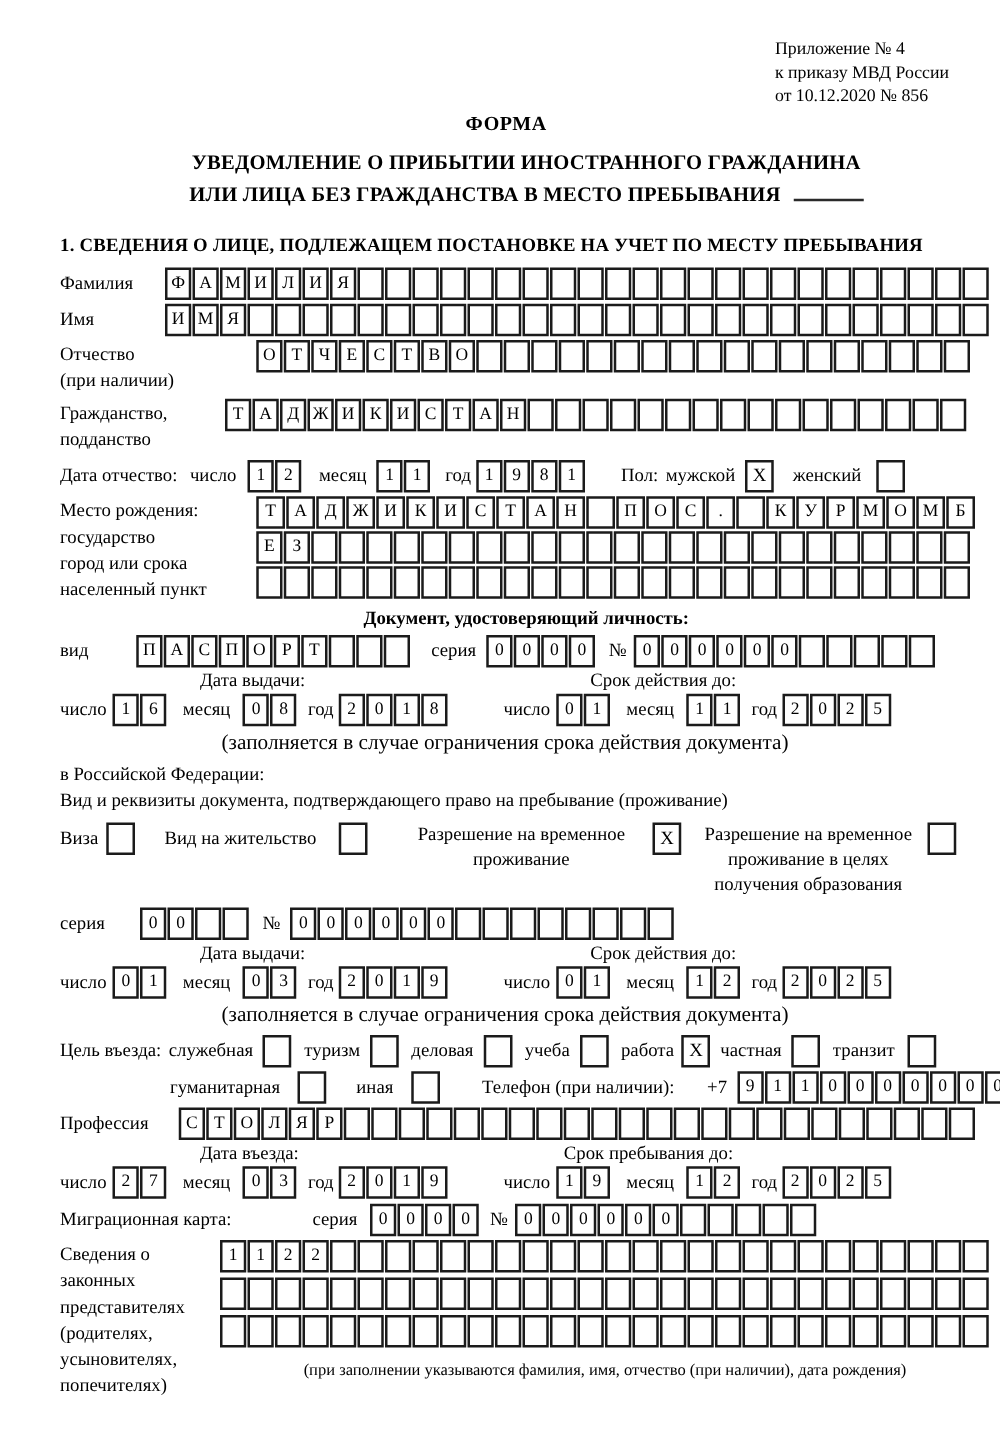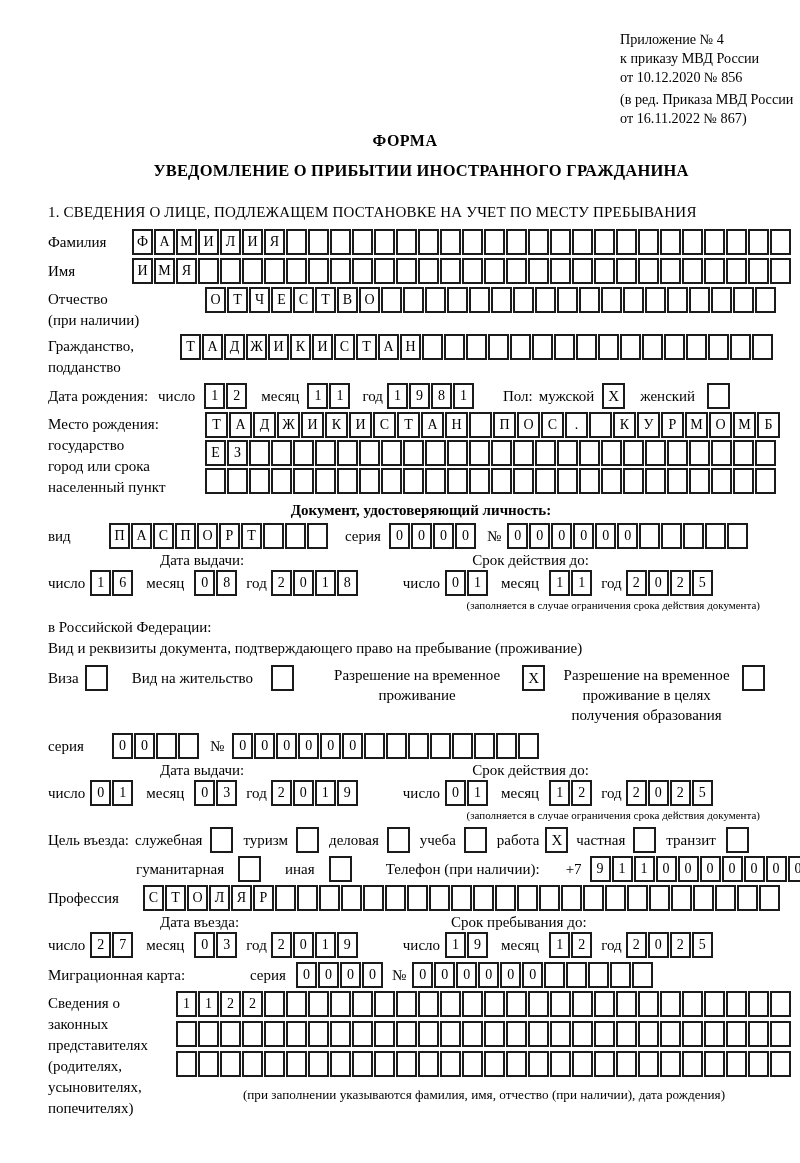--- a/index.html
+++ b/index.html
@@ -7,65 +7,62 @@
        font-family:"Liberation Serif","DejaVu Serif",serif;font-size:15px;}
   .page{padding:30px 6px 0 48px;}
 
   
   .appendix{margin-left:572px;font-size:14.2px;line-height:19px;}
   .amendment{margin-left:572px;font-size:14.2px;line-height:19px;margin-top:3px;}
   .forma{text-align:center;padding-right:32px;font-weight:bold;font-size:16px;margin-top:4px;letter-spacing:.5px;}
 
   .title{text-align:center;font-weight:bold;font-size:16.5px;line-height:26px;margin-top:8px;letter-spacing:.2px;}
   .title-underline{display:inline-block;width:56px;height:13px;border-bottom:2.5px solid #2a2a2a;margin-left:10px;}
-  .sec-heading{font-weight:normal;font-size:15px;margin-top:20px;margin-bottom:8px;letter-spacing:.2px;}
+  .sec-heading{font-weight:bold;font-size:15px;margin-top:20px;margin-bottom:8px;letter-spacing:.2px;}
 
   .row{display:flex;align-items:flex-start;margin-bottom:3px;}
   .lbl{flex:none;font-size:15px;line-height:26px;}
   .multi{line-height:21px;padding-top:2px;}
   .w84{width:84px;} .w157{width:157px;} .w132{width:132px;} .w61{width:61px;}
   .w95{width:95px;} .w128{width:128px;} .w170{width:170px;}
 
   .cells{display:flex;flex:none;}
   .cell{box-sizing:border-box;flex:none;width:21px;height:26px;border:2px solid #1b1b1b;
         margin-right:1px;display:flex;align-items:center;justify-content:center;
         font-size:14px;line-height:1;background:#fff;}
   .cells.lg .cell{width:23px;}
   .cbox{box-sizing:border-box;flex:none;display:inline-flex;width:23px;height:26px;border:2px solid #1b1b1b;
         align-items:center;justify-content:center;font-size:15px;background:#fff;}
   .cellcol{display:flex;flex-direction:column;}
   .cellcol .cells{margin-bottom:2px;}
 
   .doc-heading{text-align:center;font-weight:bold;font-size:15px;margin:4px 0 4px 0;}
   .sub-row{display:flex;font-size:15px;margin-bottom:1px;}
-  .note-right{text-align:right;padding-right:34px;font-size:11px;margin-bottom:6px;margin-top:1px;}
+  .note-right{text-align:center;padding-right:34px;font-size:17px;margin-bottom:6px;margin-top:1px;}
   .note-center{font-size:13.2px;text-align:center;margin-top:8px;}
   .intro{font-size:15px;line-height:21px;}
   .opt-label{text-align:center;font-size:15px;line-height:20px;}
   .inline-word{line-height:26px;}
   .dg{display:inline-flex;align-items:center;}
 </style>
 </head>
 <body>
 
 <div class="page">
 
   <div class="appendix">
     <div>Приложение № 4</div>
     <div>к приказу МВД России</div>
     <div>от 10.12.2020 № 856</div>
   </div>
-  <div class="amendment">
-    <div>(в ред. Приказа МВД России</div>
-    <div>от 16.11.2022 № 867)</div>
-  </div>
   <div class="forma">ФОРМА</div>
 
   <div class="title">
     <div>УВЕДОМЛЕНИЕ О ПРИБЫТИИ ИНОСТРАННОГО ГРАЖДАНИНА</div>
+    <div><span>ИЛИ ЛИЦА БЕЗ ГРАЖДАНСТВА В МЕСТО ПРЕБЫВАНИЯ</span><span class="title-underline"></span></div>
   </div>
 
   <div class="sec-heading">1. СВЕДЕНИЯ О ЛИЦЕ, ПОДЛЕЖАЩЕМ ПОСТАНОВКЕ НА УЧЕТ ПО МЕСТУ ПРЕБЫВАНИЯ</div>
 
   <div class="row">
     <div class="lbl w84">Фамилия</div>
     <div class="cells">
         <span class="cell">Ф</span>
         <span class="cell">А</span>
         <span class="cell">М</span>
@@ -200,21 +197,21 @@
         <span class="cell"></span>
         <span class="cell"></span>
         <span class="cell"></span>
         <span class="cell"></span>
         <span class="cell"></span>
         <span class="cell"></span>
       </div>
   </div>
 
   <div class="row" style="margin-top:5px;">
-    <span class="lbl">Дата рождения:</span>
+    <span class="lbl">Дата отчество:</span>
     <span class="lbl inline-word" style="margin-left:10px;">число</span>
     <span class="cells" style="margin-left:9px;">
         <span class="cell">1</span>
         <span class="cell">2</span>
       </span>
     <span class="lbl inline-word" style="margin-left:13px;">месяц</span>
     <span class="cells" style="margin-left:8px;">
         <span class="cell">1</span>
         <span class="cell">1</span>
       </span>

